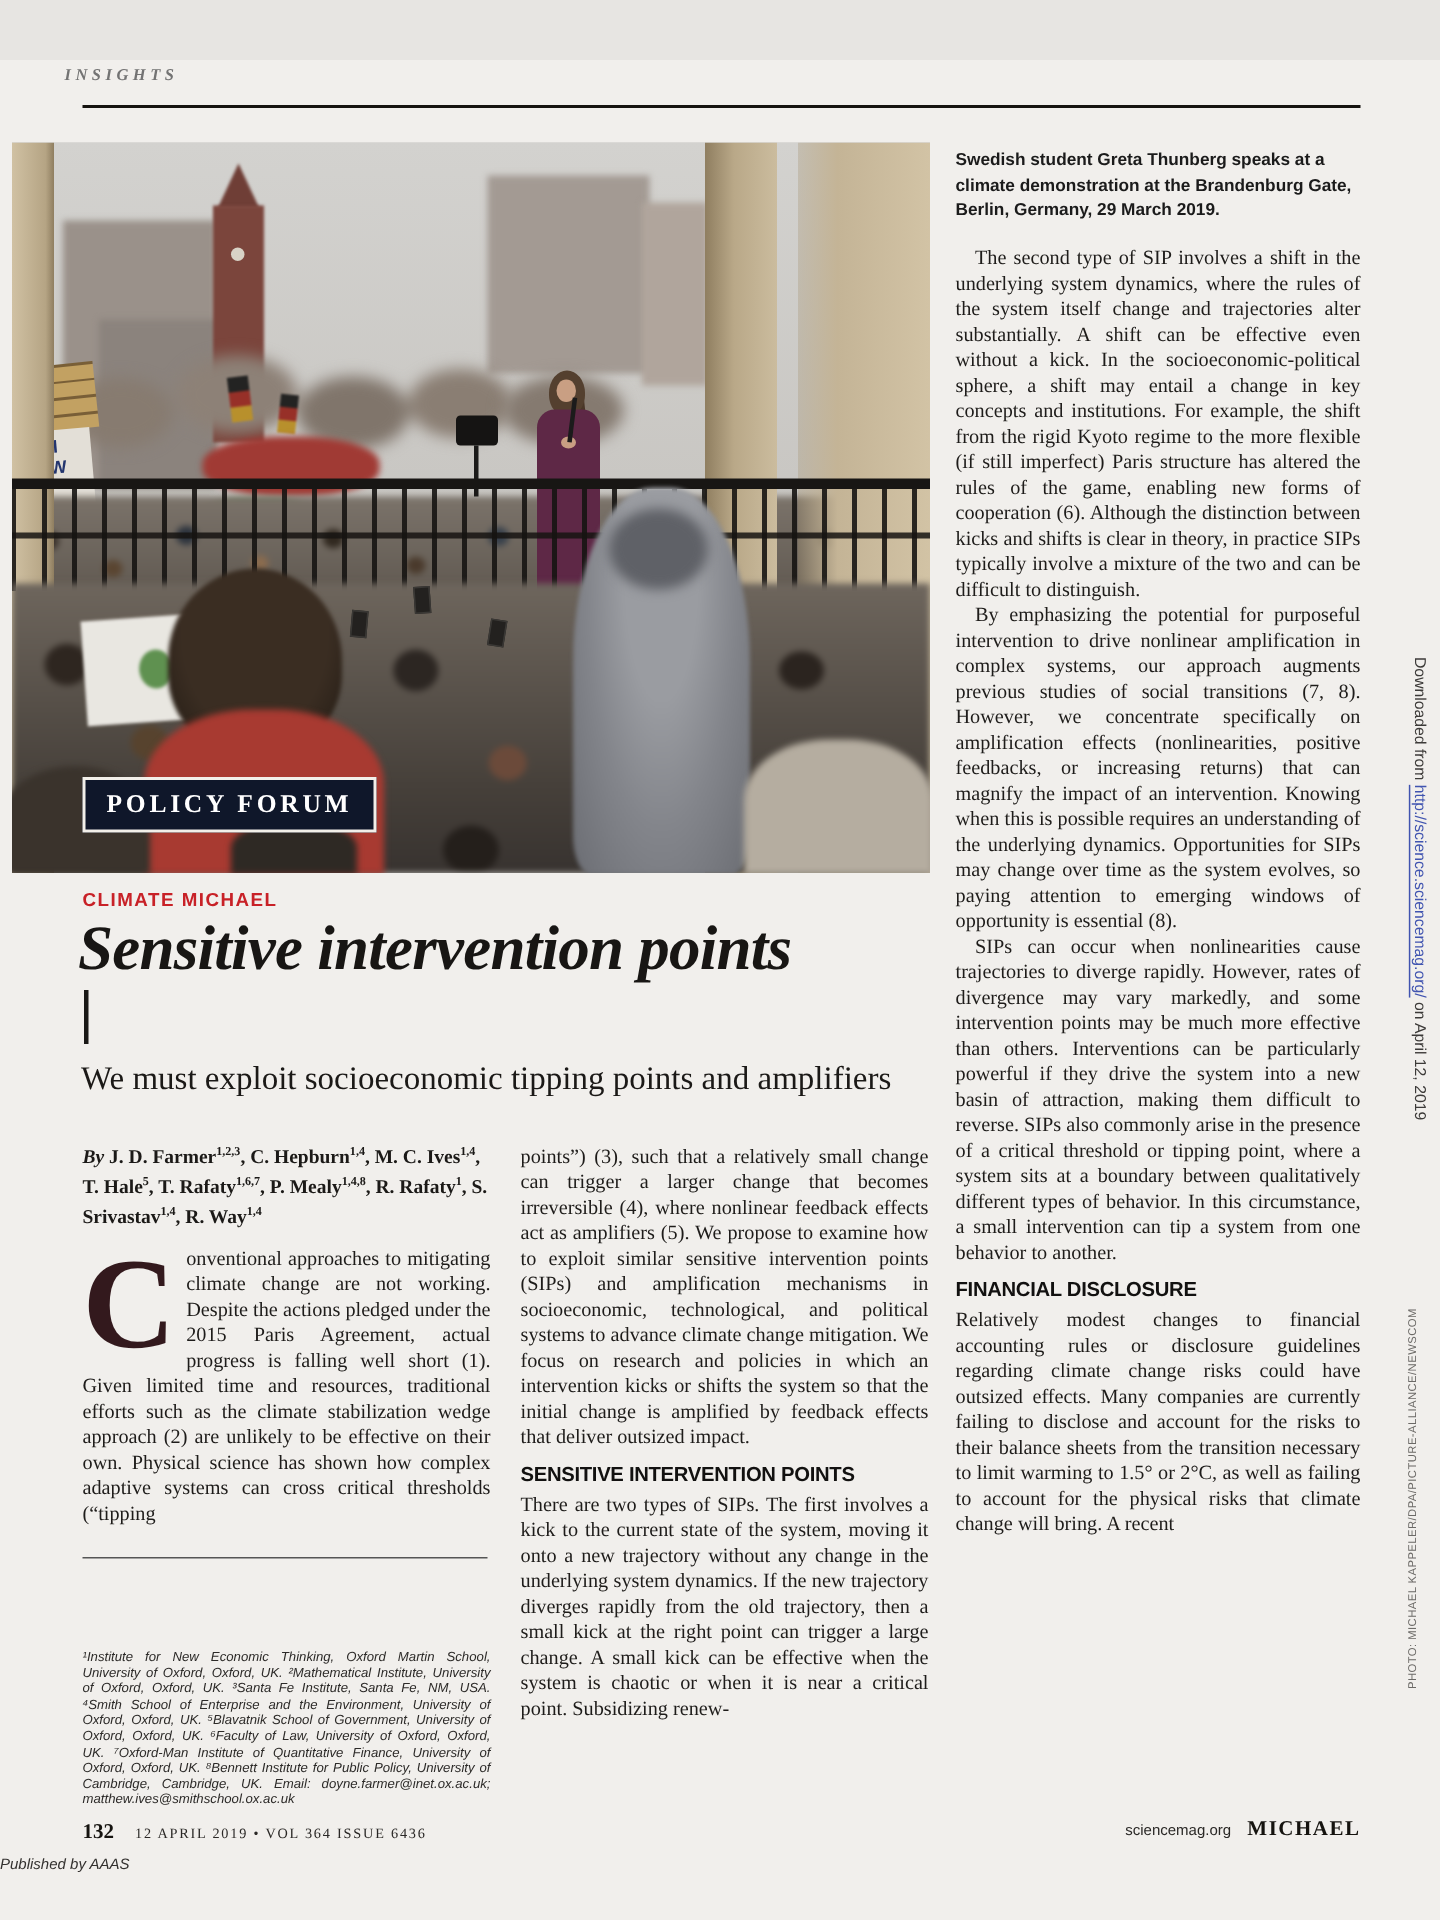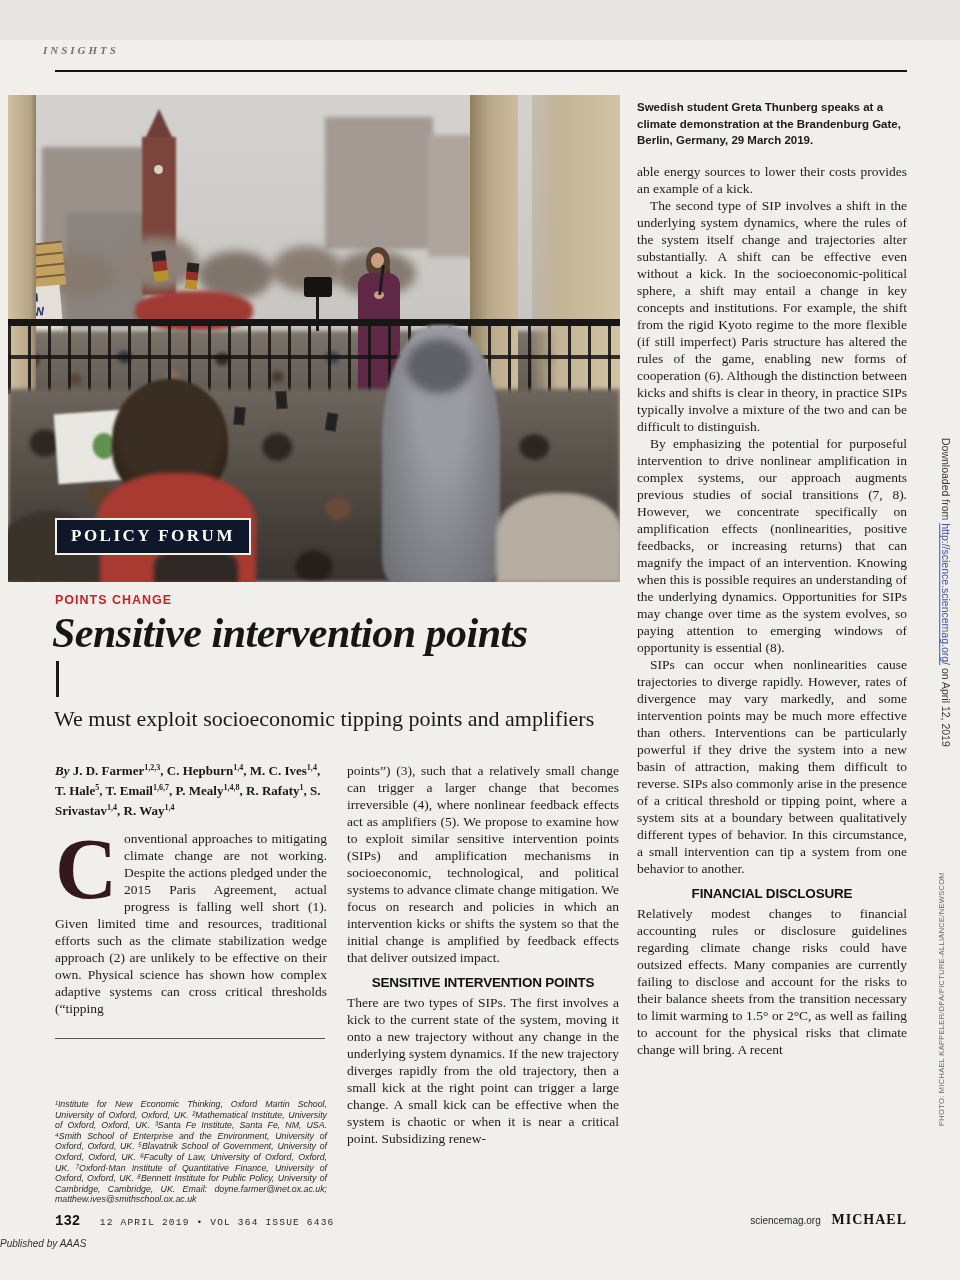--- a/index.html
+++ b/index.html
@@ -122,21 +122,21 @@
     font-family:Liberation Sans, sans-serif;font-weight:bold;
     font-size:11.5px;line-height:16.5px;color:#1b1b1b;
   }
   .colbody{font-size:13.5px;line-height:17px;text-align:justify;color:#1e1c1a;}
   .colbody p{margin:0;}
   .colbody p.ind{text-indent:13px;}
   .col3{position:absolute;left:637px;top:163px;width:270px;}
   .subhead{
     font-family:"Liberation Sans",sans-serif;font-weight:bold;
     font-size:13.5px;letter-spacing:-0.2px;color:#121110;
-    margin:9px 0 3px;line-height:16px;text-align:center;
+    margin:9px 0 3px;line-height:16px;text-align:left;
   }
 
   
   .kicker{
     position:absolute;left:55px;top:593px;
     font-family:"Liberation Sans",sans-serif;font-weight:bold;
     font-size:12.5px;letter-spacing:1px;color:#c82127;
   }
   .headline{
     position:absolute;left:52px;top:610px;width:580px;
@@ -163,21 +163,21 @@
   }
   .fnrule{position:absolute;left:55px;top:1038px;width:270px;height:1px;background:#555;}
   .footnotes{
     position:absolute;left:55px;top:1072px;width:272px;
     font-family:"Liberation Sans",sans-serif;font-style:italic;
     font-size:8.8px;line-height:10.6px;color:#2c2a28;text-align:justify;margin-top:27px;
   }
   .col2{position:absolute;left:347px;top:762px;width:272px;}
 
   
-  .footer-left{position:absolute;left:55px;top:1212px;font-family:Liberation Mono, monospace;text-align:right;}
+  .footer-left{position:absolute;left:55px;top:1212px;font-family:Liberation Serif, serif;text-align:right;}
   .pageno{font-weight:bold;font-size:14px;color:#15130f;}
   .issue{font-size:9.5px;letter-spacing:1.2px;color:#2a2826;margin-left:10px;}
   .footer-right{position:absolute;right:53px;top:1212px;font-family:"Liberation Sans",sans-serif;font-size:10px;color:#2a2826;}
   .journal{font-family:"Liberation Serif",serif;font-weight:bold;font-size:14px;letter-spacing:1px;color:#15130f;margin-left:8px;}
   .published{
     position:absolute;left:0;top:1238px;width:960px;text-align:left;
     font-family:"Liberation Sans",sans-serif;font-style:italic;font-size:10px;color:#33312f;
   }
 
   
@@ -252,34 +252,33 @@
   <div class="ph-lightR"></div>
   <div class="ph-darkL"></div>
   <div class="ph-darkL2"></div>
 </div>
 
 <div class="badge">POLICY FORUM</div>
 
 <div class="caption">Swedish student Greta Thunberg speaks at a climate demonstration at the Brandenburg Gate, Berlin, Germany, 29 March 2019.</div>
 
 <div class="col3 colbody">
-  <p>able energy sources to lower their costs provides an example of a kick.</p>
   <p class="ind">The second type of SIP involves a shift in the underlying system dynamics, where the rules of the system itself change and trajectories alter substantially. A shift can be effective even without a kick. In the socioeconomic-political sphere, a shift may entail a change in key concepts and institutions. For example, the shift from the rigid Kyoto regime to the more flexible (if still imperfect) Paris structure has altered the rules of the game, enabling new forms of cooperation (6). Although the distinction between kicks and shifts is clear in theory, in practice SIPs typically involve a mixture of the two and can be difficult to distinguish.</p>
   <p class="ind">By emphasizing the potential for purposeful intervention to drive nonlinear amplification in complex systems, our approach augments previous studies of social transitions (7, 8). However, we concentrate specifically on amplification effects (nonlinearities, positive feedbacks, or increasing returns) that can magnify the impact of an intervention. Knowing when this is possible requires an understanding of the underlying dynamics. Opportunities for SIPs may change over time as the system evolves, so paying attention to emerging windows of opportunity is essential (8).</p>
   <p class="ind">SIPs can occur when nonlinearities cause trajectories to diverge rapidly. However, rates of divergence may vary markedly, and some intervention points may be much more effective than others. Interventions can be particularly powerful if they drive the system into a new basin of attraction, making them difficult to reverse. SIPs also commonly arise in the presence of a critical threshold or tipping point, where a system sits at a boundary between qualitatively different types of behavior. In this circumstance, a small intervention can tip a system from one behavior to another.</p>
   <div class="subhead">FINANCIAL DISCLOSURE</div>
   <p>Relatively modest changes to financial accounting rules or disclosure guidelines regarding climate change risks could have outsized effects. Many companies are currently failing to disclose and account for the risks to their balance sheets from the transition necessary to limit warming to 1.5° or 2°C, as well as failing to account for the physical risks that climate change will bring. A recent</p>
 </div>
 
-<div class="kicker">POINTS CHANGE</div>
+<div class="kicker">CLIMATE MICHAEL</div>
 <h1 class="headline"><span>Sensitive intervention points</span><br>
 <span class="cursor-bar"></span></h1>
 <div class="deck">We must exploit socioeconomic tipping points and amplifiers</div>
 
-<div class="byline"><em>By </em><span>J. D. Farmer</span><sup>1,2,3</sup>, <span>C. Hepburn</span><sup>1,4</sup>, <span>M. C. Ives</span><sup>1,4</sup>, <span>T. Hale</span><sup>5</sup>, <span>T. Email</span><sup>1,6,7</sup>, <span>P. Mealy</span><sup>1,4,8</sup>, <span>R. Rafaty</span><sup>1</sup>, <span>S. Srivastav</span><sup>1,4</sup>, <span>R. Way</span><sup>1,4</sup></div>
+<div class="byline"><em>By </em><span>J. D. Farmer</span><sup>1,2,3</sup>, <span>C. Hepburn</span><sup>1,4</sup>, <span>M. C. Ives</span><sup>1,4</sup>, <span>T. Hale</span><sup>5</sup>, <span>T. Rafaty</span><sup>1,6,7</sup>, <span>P. Mealy</span><sup>1,4,8</sup>, <span>R. Rafaty</span><sup>1</sup>, <span>S. Srivastav</span><sup>1,4</sup>, <span>R. Way</span><sup>1,4</sup></div>
 
 <div class="col1 colbody">
   <p><span class="dropcap">C</span><span>onventional approaches to mitigating climate change are not working. Despite the actions pledged under the 2015 Paris Agreement, actual progress is falling well short (1). Given limited time and resources, traditional efforts such as the climate stabilization wedge approach (2) are unlikely to be effective on their own. Physical science has shown how complex adaptive systems can cross critical thresholds (“tipping</span></p>
 </div>
 
 <div class="fnrule"></div>
 <div class="footnotes">¹Institute for New Economic Thinking, Oxford Martin School, University of Oxford, Oxford, UK. ²Mathematical Institute, University of Oxford, Oxford, UK. ³Santa Fe Institute, Santa Fe, NM, USA. ⁴Smith School of Enterprise and the Environment, University of Oxford, Oxford, UK. ⁵Blavatnik School of Government, University of Oxford, Oxford, UK. ⁶Faculty of Law, University of Oxford, Oxford, UK. ⁷Oxford-Man Institute of Quantitative Finance, University of Oxford, Oxford, UK. ⁸Bennett Institute for Public Policy, University of Cambridge, Cambridge, UK. Email: doyne.farmer@inet.ox.ac.uk; matthew.ives@smithschool.ox.ac.uk</div>
 
 <div class="col2 colbody">
   <p>points”) (3), such that a relatively small change can trigger a larger change that becomes irreversible (4), where nonlinear feedback effects act as amplifiers (5). We propose to examine how to exploit similar sensitive intervention points (SIPs) and amplification mechanisms in socioeconomic, technological, and political systems to advance climate change mitigation. We focus on research and policies in which an intervention kicks or shifts the system so that the initial change is amplified by feedback effects that deliver outsized impact.</p>

